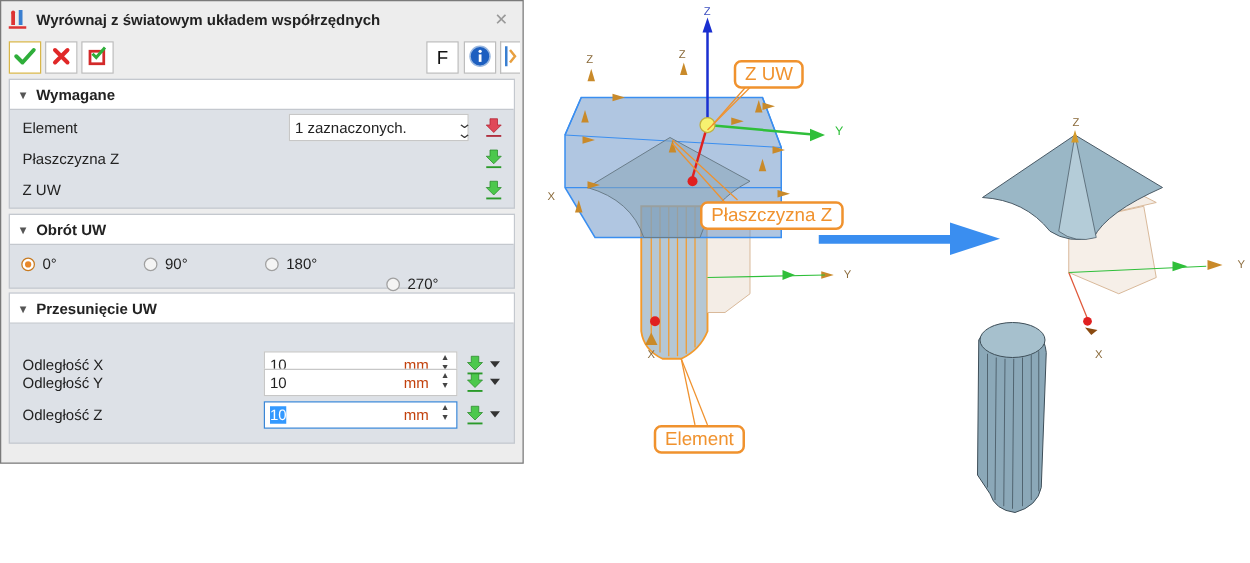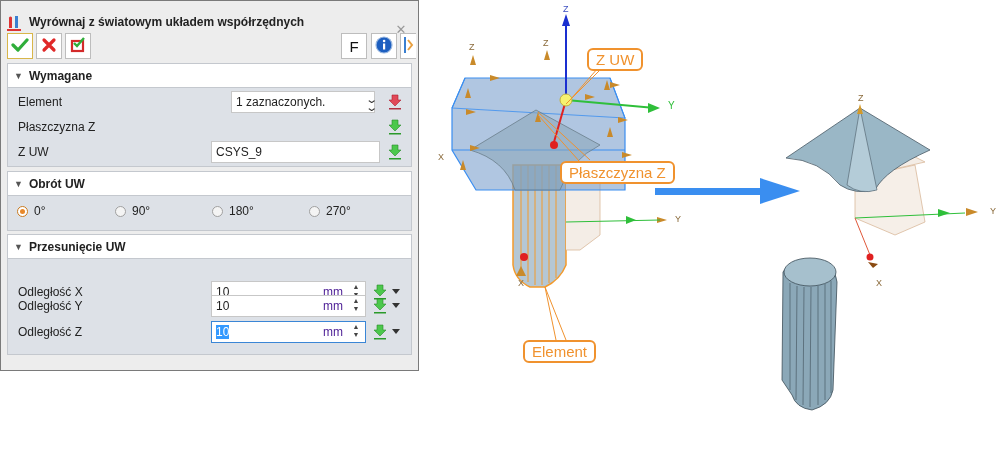--- a/index.html
+++ b/index.html
@@ -1,39 +1,39 @@
 <!DOCTYPE html>
 <html><head>
   <meta charset="utf-8">
   <style>
     * { box-sizing: border-box; margin: 0; padding: 0; }
     html, body { width: 1000px; height: 450px; background: #ffffff; overflow: hidden; }
     body { position: relative; font-family: "Liberation Sans", "DejaVu Sans", sans-serif; font-size: 12px; color: #222; }
 
     
     .dialog { position: absolute; left: 0; top: 0; width: 419px; height: 371px; background: #ededed; border: 1px solid #7a7a7a; }
-    .titlebar { position: absolute; left: 0; top: 14px; width: 100%; height: 30px; display: flex; padding-left: 5px; }
+    .titlebar { position: absolute; left: 0; top: 0; width: 100%; height: 30px; display: flex; align-items: center; padding-left: 5px; }
     .title-icon { width: 18px; height: 18px; margin-right: 5px; position: relative; }
     .title-text { font-weight: bold; font-size: 12px; color: #222; }
     .close-btn { position: absolute; right: 10px; top: 8px; width: 14px; height: 14px; color: #999; font-size: 13px; line-height: 14px; text-align: center; cursor: pointer; }
 
     .toolbar { position: absolute; left: 6px; top: 32px; right: 0; height: 26px; }
     .tb-btn { position: absolute; top: 0; width: 26px; height: 26px; background: #fff; border: 1px solid #bdbdbd; display: flex; align-items: center; justify-content: center; cursor: pointer; }
     .tb-btn.ok { border-color: #d8b64a; }
 
     .section { position: absolute; left: 6px; width: 405px; background: #dde1e7; border: 1px solid #c4c8ce; }
     .section-header { height: 24px; background: #fff; border-bottom: 1px solid #c4c8ce; display: flex; align-items: center; padding-left: 6px; font-weight: bold; font-size: 12px; cursor: pointer; }
     .section-header .tri { font-size: 9px; color: #555; margin-right: 6px; }
 
     .row { position: absolute; left: 0; height: 22px; width: 100%; }
     .row .lbl { position: absolute; left: 10px; top: 4px; font-size: 12px; color: #222; }
     .field { position: absolute; height: 22px; background: #fff; border: 1px solid #c7c7c7; padding: 3px 4px; font-size: 12px; color: #222; }
     .field.focused { border-color: #3a86d6; }
     .field .sel { background: #3399ff; color: #fff; }
-    .unit { position: absolute; right: 22px; top: 3px; color: #4c1d95; text-align: center; }
+    .unit { position: absolute; right: 22px; top: 3px; color: #c2410c; text-align: center; }
     .spin { position: absolute; right: 5px; top: 1px; width: 8px; height: 18px; font-size: 7px; line-height: 8px; color: #444; text-align: center; }
     .pick { position: absolute; width: 14px; height: 16px; cursor: pointer; }
     .dd-arrow { position: absolute; width: 10px; height: 10px; cursor: pointer; }
     .dd-arrow::after { content: ""; position: absolute; left: 1px; top: 3px; border-left: 4px solid transparent; border-right: 4px solid transparent; border-top: 5px solid #333; }
     .dbl-chev { position: absolute; font-size: 11px; color: #333; cursor: pointer; line-height: 8px; transform: scaleX(1.4); }
 
     .radio { position: absolute; top: 8px; display: flex; align-items: center; cursor: pointer; }
     .radio .dot { width: 11px; height: 11px; border-radius: 50%; border: 1px solid #a0a0a0; background: #f4f4f4; margin-right: 6px; position: relative; }
     .radio .dot.on { border-color: #c87a20; background: #fff; }
     .radio .dot.on::after { content: ""; position: absolute; left: 2px; top: 2px; width: 5px; height: 5px; border-radius: 50%; background: #e8882a; }
@@ -128,23 +128,20 @@
       <span class="lbl">Płaszczyzna Z</span>
       <span class="pick" style="left:380px;top:3px;">
         <svg width="14" height="16" viewBox="0 0 14 16">
             <path d="M4 1 H10 V6 H13 L7 12 L1 6 H4 Z" fill="#4cc84c" stroke="#2a8a2a" stroke-width="0.6"></path>
             <rect x="1" y="14" width="12" height="1.5" fill="#2a9a2a"></rect>
           </svg>
       </span>
     </div>
     <div class="row" style="top:77px;">
       <span class="lbl">Z UW</span>
-      <div class="field" style="left:203px;width:169px;">
-        <span>CSYS_9</span>
-      </div>
       <span class="pick" style="left:380px;top:3px;">
         <svg width="14" height="16" viewBox="0 0 14 16">
             <path d="M4 1 H10 V6 H13 L7 12 L1 6 H4 Z" fill="#4cc84c" stroke="#2a8a2a" stroke-width="0.6"></path>
             <rect x="1" y="14" width="12" height="1.5" fill="#2a9a2a"></rect>
           </svg>
       </span>
     </div>
   </div>
 
   <div class="section" style="top:170px;height:60px;">
@@ -158,21 +155,21 @@
         <span>0°</span>
       </label>
       <label class="radio" style="left:107px;">
         <span class="dot"></span>
         <span>90°</span>
       </label>
       <label class="radio" style="left:204px;">
         <span class="dot"></span>
         <span>180°</span>
       </label>
-      <label class="radio" style="left:301px;">
+      <label class="radio" style="left:301px;margin-top:16px;">
         <span class="dot"></span>
         <span>270°</span>
       </label>
     </div>
   </div>
 
   <div class="section" style="top:233px;height:121px;">
     <div class="section-header">
       <span class="tri">▼</span>
       <span>Przesunięcie UW</span>

